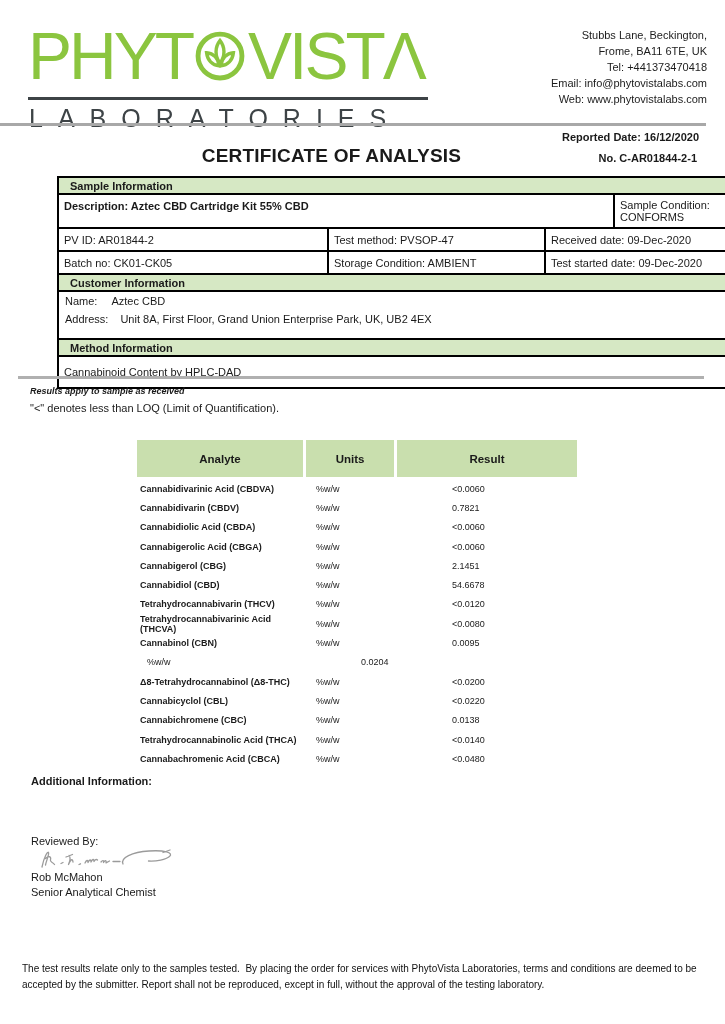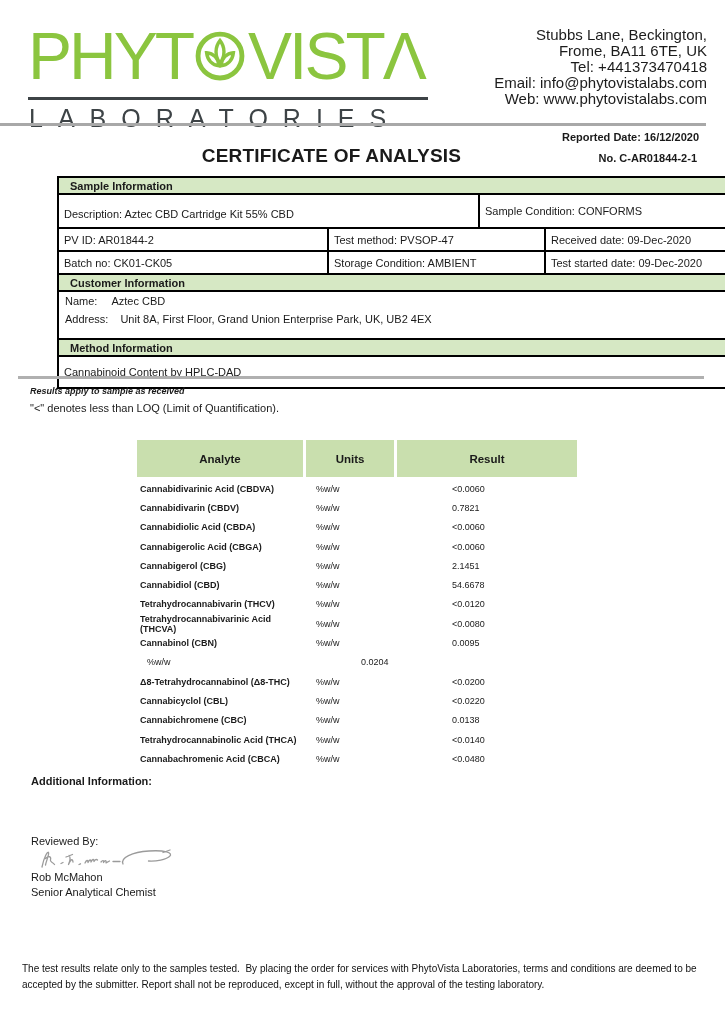--- a/index.html
+++ b/index.html
@@ -7,41 +7,41 @@
         font-family:"Liberation Sans",sans-serif;color:#1a1a1a;overflow:hidden;}
 
   
   .brand-row{position:absolute;left:28px;top:24px;display:flex;align-items:center;
              color:#8bc53f;white-space:nowrap;height:64px;}
   .brand-txt{font-size:66px;line-height:64px;letter-spacing:-3px;font-weight:400;text-align:right;}
   .leaf-o{margin:3px 2px 0 2px;}
   .brand-rule{position:absolute;left:28px;top:97px;width:400px;height:3px;background:#3d4346;}
   .brand-sub{position:absolute;left:29px;top:104px;font-size:25px;letter-spacing:15px;
              color:#3d4346;font-weight:400;}
-  .contact{position:absolute;right:18px;top:27px;text-align:right;font-size:15px;
+  .contact{position:absolute;right:18px;top:27px;text-align:right;font-size:11px;
            line-height:16px;color:#1c1c1c;}
   .divider1{position:absolute;left:0;top:123px;width:706px;height:3px;background:#a8a8a8;}
 
   
   .reported-date{position:absolute;right:26px;top:131px;font-size:11px;font-weight:700;}
   .report-no{position:absolute;right:28px;top:152px;font-size:11px;font-weight:700;}
   .coa-title{position:absolute;left:0;top:145px;width:707px;text-align:center;
              font-size:19px;font-weight:700;letter-spacing:0.2px;transform:translateX(-22px);}
 
   
   .info-table{position:absolute;left:18px;top:176px;width:689px;border:2px solid #000;
               box-sizing:border-box;font-size:11px;margin-left:39px;}
   .band{height:15px;background:#d6e8c4;border-bottom:2px solid #000;font-weight:700;
         padding-left:11px;display:flex;align-items:center;}
   .irow{display:flex;border-bottom:2px solid #000;box-sizing:border-box;}
   .irow:last-child{border-bottom:none;}
   .icell{box-sizing:border-box;display:flex;align-items:center;padding-left:5px;}
   .bordR{border-right:2px solid #000;}
   .row-desc{height:34px;}
-  .row-desc .c-left{width:421px;align-items:flex-start;padding-top:13px;}
+  .row-desc .c-left{width:556px;align-items:flex-start;padding-top:5px;font-weight:bold;}
   .row-desc .c-right{flex:1;}
   .row3{height:23px;}
   .row3 .c1{width:270px;}
   .row3 .c2{width:217px;}
   .row3 .c3{flex:1;}
   .row-cust{height:48px;display:block;padding:3px 0 0 6px;}
   .cust-line{margin-bottom:6px;}
   .lbl-gap{margin-left:14px;}
   .lbl-gap2{margin-left:12px;}
   .row-method{height:30px;}

